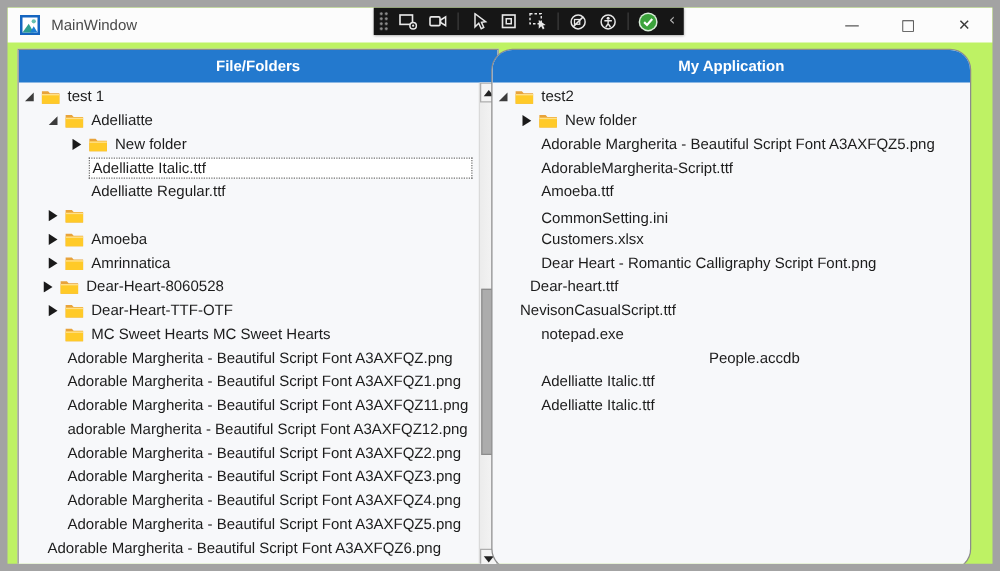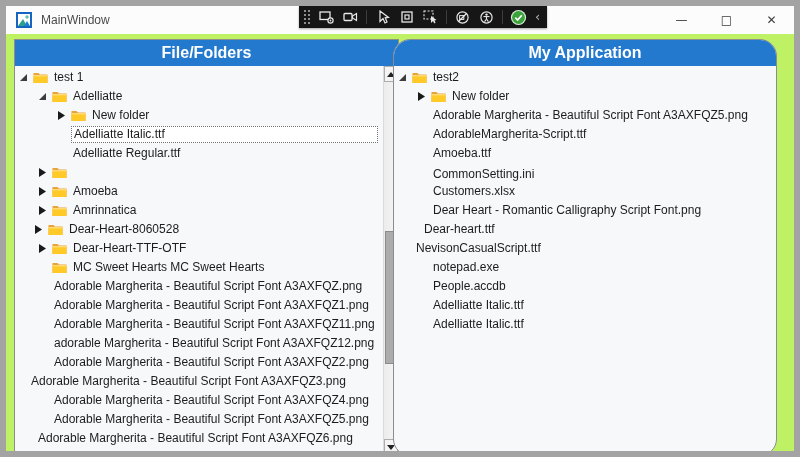--- a/index.html
+++ b/index.html
@@ -29,21 +29,21 @@
   .tb-icon { width:17px; height:16px; display:flex; align-items:center; justify-content:center; }
   .tb-sep { width:1px; height:14px; background:#3d3d3d; }
   .tb-chevron { color:#b5b5b5; font-size:13px; line-height:16px; padding:0 1px;
                 font-family:"DejaVu Sans", sans-serif; }
 
   
   .panel { position:absolute; top:33px; height:417px; border:1px solid #8C8C8C;
            background:#F7F8FA; display:flex; flex-direction:column; overflow:hidden; }
   .panel.left  { left:8px;  width:385px; }
   .panel.right { left:387px; width:384px;border-radius:17px; }
-  .panel-header { height:26px; background:#2379CE; color:#FFFFFF; font-size:16px;
+  .panel-header { height:26px; background:#2379CE; color:#FFFFFF; font-size:12px;
                   font-weight:bold; display:flex; align-items:center; justify-content:center;
                   flex:0 0 auto; }
   .panel-body { position:relative; flex:1; overflow:hidden; padding-top:2px; }
   .panel.left .tree { margin-right:16px; }
 
   
   .row { height:19px; display:flex; align-items:center; white-space:nowrap;
          font-size:12px; color:#1c1c1c; overflow:hidden; }
   .expander { width:14px; flex:0 0 auto; display:flex; align-items:center; justify-content:flex-start; }
   .foldericon { width:15px; height:13px; flex:0 0 auto; margin-right:4px; }
@@ -281,21 +281,21 @@
             <span class="lbl">Adorable Margherita - Beautiful Script Font A3AXFQZ11.png</span>
           </div>
           <div class="row" style="padding-left: 23px;">
             <span class="expander"></span>
             <span class="lbl">adorable Margherita - Beautiful Script Font A3AXFQZ12.png</span>
           </div>
           <div class="row" style="padding-left: 23px;">
             <span class="expander"></span>
             <span class="lbl">Adorable Margherita - Beautiful Script Font A3AXFQZ2.png</span>
           </div>
-          <div class="row" style="">
+          <div class="row" style="padding-left: 23px;">
             <span class="expander"></span>
             <span class="lbl">Adorable Margherita - Beautiful Script Font A3AXFQZ3.png</span>
           </div>
           <div class="row" style="padding-left: 23px;">
             <span class="expander"></span>
             <span class="lbl">Adorable Margherita - Beautiful Script Font A3AXFQZ4.png</span>
           </div>
           <div class="row" style="padding-left: 23px;">
             <span class="expander"></span>
             <span class="lbl">Adorable Margherita - Beautiful Script Font A3AXFQZ5.png</span>
@@ -380,21 +380,21 @@
             <span class="lbl">Dear-heart.ttf</span>
           </div>
           <div class="row" style="padding-left: 6px;">
             <span class="expander"></span>
             <span class="lbl">NevisonCasualScript.ttf</span>
           </div>
           <div class="row" style="padding-left: 23px;">
             <span class="expander"></span>
             <span class="lbl">notepad.exe</span>
           </div>
-          <div class="row" style="padding-left: 23px;">
+          <div class="row" style="padding-left: 23px; justify-content: center;">
             <span class="expander"></span>
             <span class="lbl">People.accdb</span>
           </div>
           <div class="row" style="padding-left: 23px;">
             <span class="expander"></span>
             <span class="lbl">Adelliatte Italic.ttf</span>
           </div>
           <div class="row" style="padding-left: 23px;">
             <span class="expander"></span>
             <span class="lbl">Adelliatte Italic.ttf</span>

